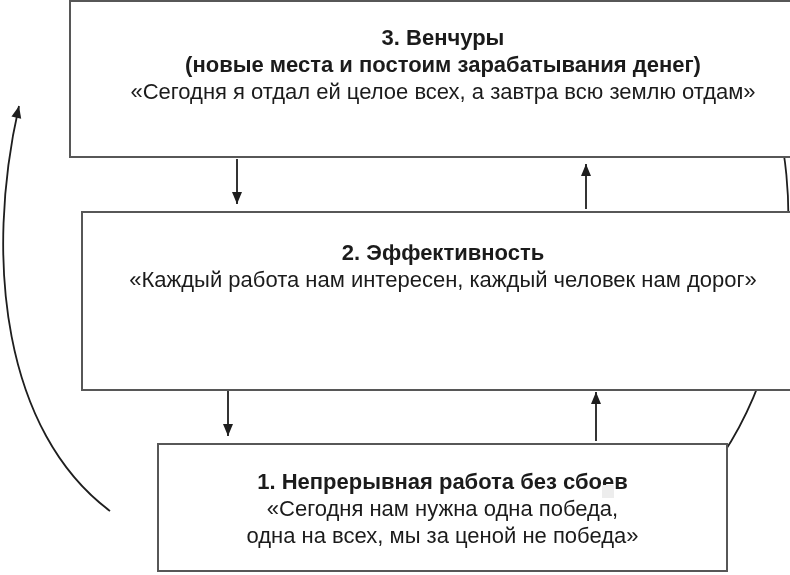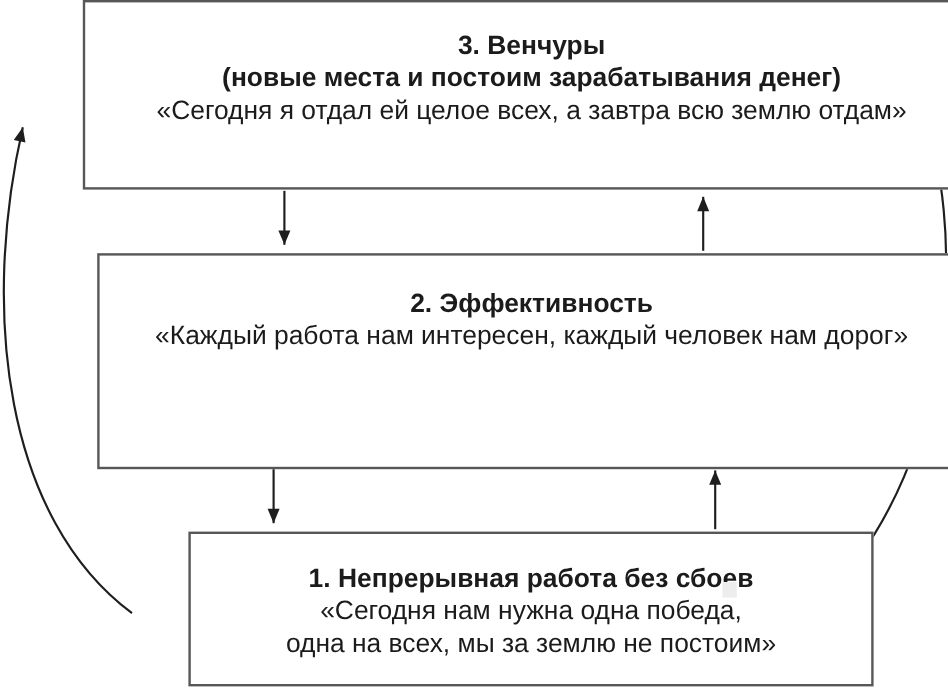--- a/index.html
+++ b/index.html
@@ -61,16 +61,16 @@
 </div>
 
 <div class="box" id="box-efficiency">
   <div class="line bold">2. Эффективность</div>
   <div class="line">«Каждый работа нам интересен, каждый человек нам дорог»</div>
 </div>
 
 <div class="box" id="box-continuous">
   <div class="line bold">1. Непрерывная работа без сбоев</div>
   <div class="line">«Сегодня нам нужна одна победа,</div>
-  <div class="line">одна на всех, мы за землю не постоим»</div>
+  <div class="line">одна на всех, мы за ценой не победа»</div>
 </div>
 
 <div class="artifact"></div>
 
 </body></html>

